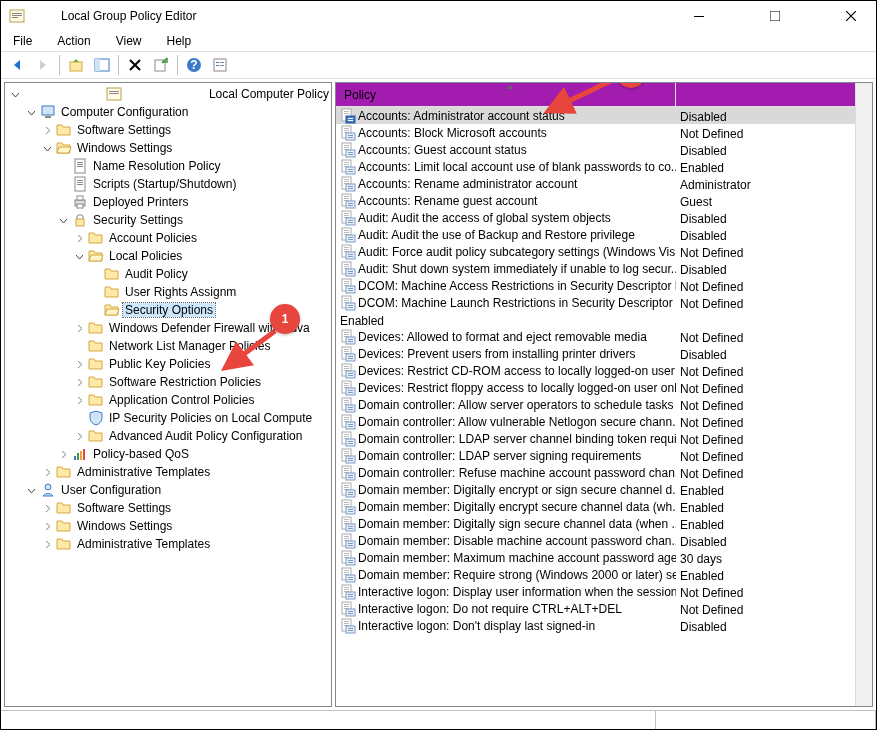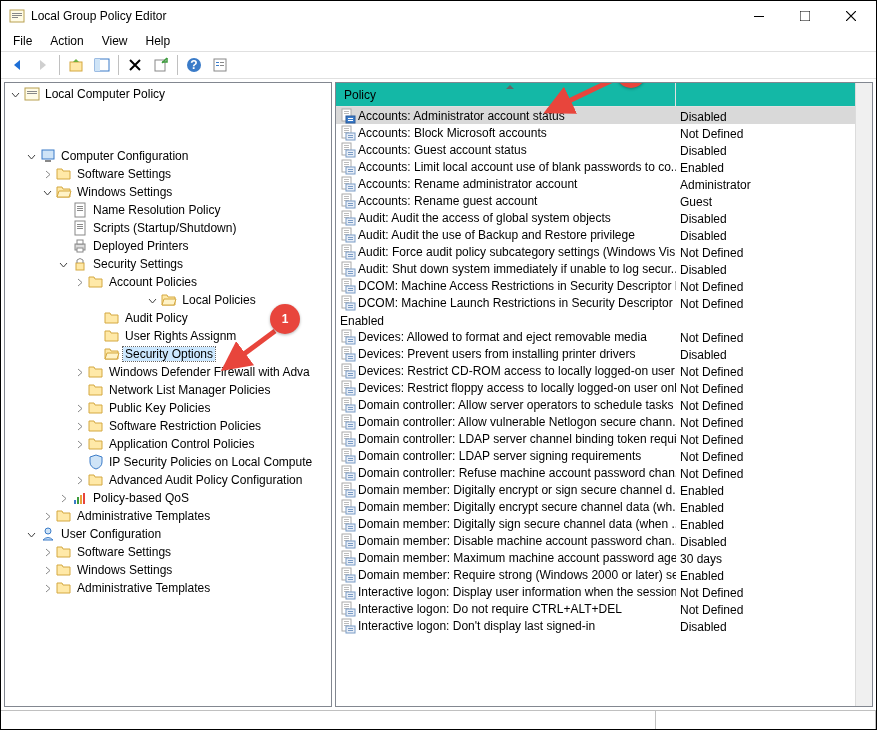--- a/index.html
+++ b/index.html
@@ -1,30 +1,30 @@
 <!DOCTYPE html>
 <html><head>
 <meta charset="utf-8">
 <style>
 * { box-sizing: border-box; margin: 0; padding: 0; font-family: 'Segoe UI', Tahoma, sans-serif; font-size: 12px; }
 body { background: #fff; width: 877px; height: 730px; overflow: hidden; border: 1px solid #000; position: relative; }
-.titlebar { height: 30px; display: flex; align-items: center; padding: 0 2px 0 8px; background: #fff; }
+.titlebar { height: 30px; display: flex; align-items: center; padding: 0 2px 0 8px; background: #fff; gap: 30px; }
 .titlebar .app-icon { width: 16px; height: 16px; margin-right: 6px; }
 .titlebar .title { flex: 1; }
 .titlebar .win-btn { width: 46px; height: 30px; display: flex; align-items: center; justify-content: center; }
-.menubar { height: 20px; display: flex; align-items: center; padding: 0 4px; gap: 2px; }
+.menubar { height: 20px; display: flex; align-items: center; padding: 0 4px; gap: 9px; }
 .menubar .menu-item { padding: 2px 8px; }
 .toolbar { height: 28px; display: flex; align-items: center; padding: 2px 4px; border-top: 1px solid #e0e0e0; border-bottom: 1px solid #e0e0e0; gap: 2px; }
 .toolbar .btn { width: 24px; height: 24px; display: flex; align-items: center; justify-content: center; border: 1px solid transparent; }
 .toolbar .sep { width: 1px; height: 20px; background: #c0c0c0; margin: 0 2px; }
 .content { display: flex; height: 631px; padding: 3px; gap: 3px; }
 .tree-panel { width: 328px; border: 1px solid #828790; background: #fff; overflow: auto; padding: 2px 0; position: relative; }
 .list-panel { flex: 1; border: 1px solid #828790; background: #fff; display: flex; overflow: hidden; position: relative; }
 .list-body { flex: 1; overflow: hidden; }
-.list-header { display: flex; height: 24px; border-bottom: 1px solid #e0e0e0; background: #14b8a6; }
+.list-header { display: flex; height: 24px; border-bottom: 1px solid #e0e0e0; background: #a21caf; }
 .list-header .col { padding: 4px 8px; border-right: 1px solid #e0e0e0; display: flex; align-items: center; position: relative; }
 .list-header .col.sortable::after { content: ''; position: absolute; left: 50%; top: 2px; width: 0; height: 0; border-left: 4px solid transparent; border-right: 4px solid transparent; border-bottom: 4px solid #666; }
 .col-policy { width: 340px; }
 .col-setting { flex: 1; }
 .list-rows { overflow-y: auto; height: 596px; }
 .list-row { display: flex; height: 17px; align-items: flex-end; cursor: default; }
 .list-row.selected { background: #d9d9d9; }
 .list-row .cell { padding: 0 4px; white-space: nowrap; overflow: hidden; text-overflow: ellipsis; display: flex; align-items: center; }
 .list-row .policy-icon { width: 16px; height: 16px; margin-right: 2px; flex-shrink: 0; }
 .vscroll { width: 17px; background: #f0f0f0; border-left: 1px solid #dcdcdc; }
@@ -127,34 +127,34 @@
         <rect x="8" y="5" width="4" height="1" fill="#888"></rect>
         <rect x="8" y="8" width="4" height="1" fill="#888"></rect>
       </svg>
     </div>
 </div>
 
 <div class="content">
 
   <div class="tree-panel">
     <div id="tree-root">
-        <div class="tree-node" style="padding-left: 4px;">
+        <div class="tree-node" style="padding-left: 4px; justify-content: space-between;">
           <span class="tree-expand">
             <svg width="9" height="9">
               <path d="M1,3 L4.5,7 L8,3" fill="none" stroke="#404040"></path>
             </svg>
           </span>
           <span class="tree-icon"><svg width="16" height="16">
               <rect x="1" y="2" width="14" height="12" fill="#fffbe6" stroke="#b8a050"></rect>
               <rect x="3" y="5" width="10" height="1" fill="#888"></rect>
               <rect x="3" y="7" width="10" height="1" fill="#888"></rect>
             </svg></span>
           <span class="label">Local Computer Policy</span>
         </div>
-        <div class="tree-node" style="padding-left: 20px; margin-top: 44px;">
+        <div class="tree-node" style="padding-left: 20px;">
           <span class="tree-expand">
             <svg width="9" height="9">
               <path d="M1,3 L4.5,7 L8,3" fill="none" stroke="#404040"></path>
             </svg>
           </span>
           <span class="tree-icon"><svg width="16" height="16">
               <rect x="2" y="2" width="12" height="9" fill="#cfe4f7" stroke="#3a7bc8"></rect>
               <rect x="5" y="12" width="6" height="2" fill="#888"></rect>
             </svg></span>
           <span class="label">Computer Configuration</span>
@@ -227,21 +227,21 @@
           <span class="tree-expand">
             <svg width="9" height="9">
               <path d="M3,1 L7,4.5 L3,8" fill="none" stroke="#888"></path>
             </svg>
           </span>
           <span class="tree-icon"><svg width="16" height="16">
               <path d="M1,3 L6,3 L7,5 L14,5 L14,13 L1,13 Z" fill="#ffe9a8" stroke="#d4a840"></path>
             </svg></span>
           <span class="label">Account Policies</span>
         </div>
-        <div class="tree-node" style="padding-left: 68px; justify-content: center;">
+        <div class="tree-node" style="padding-left: 68px;">
           <span class="tree-expand">
             <svg width="9" height="9">
               <path d="M1,3 L4.5,7 L8,3" fill="none" stroke="#404040"></path>
             </svg>
           </span>
           <span class="tree-icon"><svg width="16" height="16">
               <path d="M1,3 L6,3 L7,5 L14,5 L14,13 L1,13 Z" fill="#ffe9a8" stroke="#d4a840"></path>
               <path d="M3,7 L15,7 L13,13 L1,13 Z" fill="#fff3c8" stroke="#d4a840"></path>
             </svg></span>
           <span class="label">Local Policies</span>

